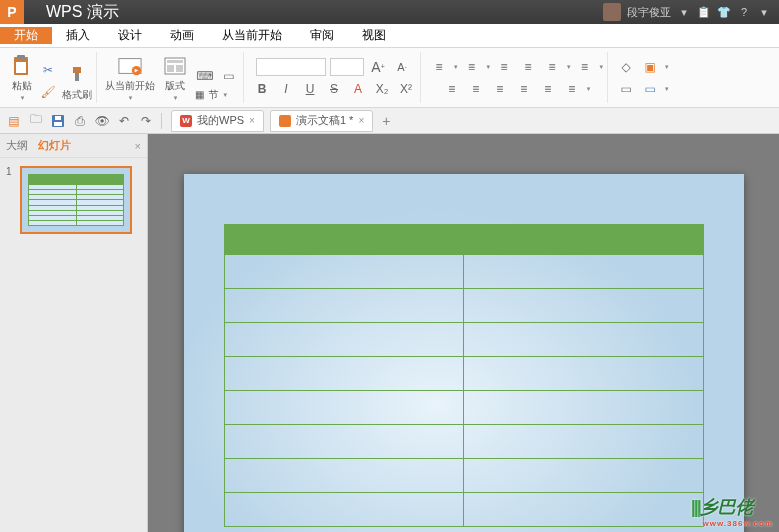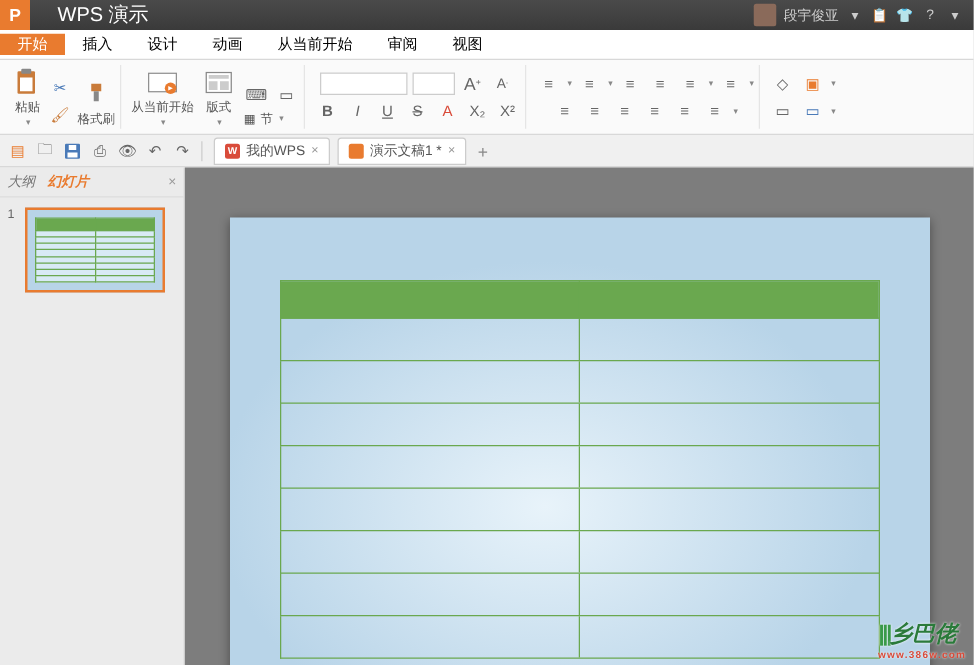--- a/index.html
+++ b/index.html
@@ -39,42 +39,42 @@
 .doc-tab { height: 22px; padding: 0 8px; display: flex; align-items: center; gap: 5px; font-size: 11px; color: #555; border: 1px solid #ccc; background: #fff; margin-left: 4px; border-radius: 3px 3px 0 0; cursor: pointer; }
 .doc-tab .close { font-size: 10px; color: #999; }
 .wps-tab-icon { width: 12px; height: 12px; background: #d94b3a; border-radius: 2px; display: inline-flex; align-items: center; justify-content: center; color: #fff; font-size: 8px; font-weight: bold; }
 .ppt-tab-icon { width: 12px; height: 12px; background: #e97b2f; border-radius: 2px; }
 .add-tab { width: 22px; text-align: center; font-size: 14px; color: #888; cursor: pointer; }
 
 
 .main { display: flex; height: calc(532px - 24px - 24px - 60px - 26px); }
 .sidepanel { width: 148px; background: #ebebeb; border-right: 1px solid #ccc; display: flex; flex-direction: column; }
 .sidepanel-tabs { height: 24px; display: flex; align-items: center; padding: 0 6px; font-size: 11px; gap: 10px; border-bottom: 1px solid #ddd; }
-.sidepanel-tab { color: #777; cursor: pointer; font-style: italic; }
+.sidepanel-tab { color: #777; cursor: pointer; }
 .sidepanel-tab.active { color: #e97b2f; font-weight: bold; }
 .sidepanel-close { margin-left: auto; color: #999; cursor: pointer; font-size: 11px; }
 .thumb-list { flex: 1; padding: 8px 6px; overflow-y: auto; }
 .thumb-item { display: flex; gap: 4px; }
 .thumb-num { font-size: 10px; color: #666; width: 10px; }
 .thumb { width: 112px; height: 68px; border: 2px solid #e97b2f; background: #b8d4e8; padding: 6px; }
 .thumb-table { width: 100%; height: 100%; border-collapse: collapse; }
 .thumb-table td { border: 1px solid #6aa84f; background: #d8eaf5; }
 .thumb-table tr:first-child td { background: #6aa84f; height: 10px; }
 
 .canvas-area { flex: 1; background: #7d7d7d; display: flex; align-items: flex-start; justify-content: center; padding-top: 40px; overflow: hidden; position: relative; }
 .slide-wrapper { position: relative; }
 .slide { width: 560px; height: 420px; background: #b8d4e8; background: radial-gradient(ellipse at 45% 55%, #e8f3fa 0%, #b8d4e8 60%); box-shadow: 0 2px 8px rgba(0,0,0,0.4); padding: 50px 40px; }
 .slide-table { width: 100%; border-collapse: collapse; }
 .slide-table td { border: 1px solid #6aa84f; height: 34px; background: transparent; }
 .slide-table tr:first-child td { background: #6aa84f; height: 30px; }
 .slide-table td:first-child { border-right: 1px dashed #6aa84f; }
 
 
 .watermark { position: absolute; right: 6px; bottom: 4px; font-size: 18px; font-weight: bold; color: #2a7a3a; font-style: italic; pointer-events: none; text-shadow: 0 0 2px #fff; }
-.watermark small { display: block; font-size: 8px; color: #d94b3a; font-style: normal; letter-spacing: 1px; }
+.watermark small { display: block; font-size: 8px; color: #d94b3a; font-style: normal; letter-spacing: 1px; margin-left: 12px; }
 .watermark .bars { display: inline-block; letter-spacing: -2px; color: #3a9a4a; }
 </style>
 </head>
 <body>
 
 <div class="titlebar">
   <div class="app-logo">P</div>
   <div class="app-title">WPS 演示</div>
   <div class="titlebar-right">
     <div class="avatar"></div>

